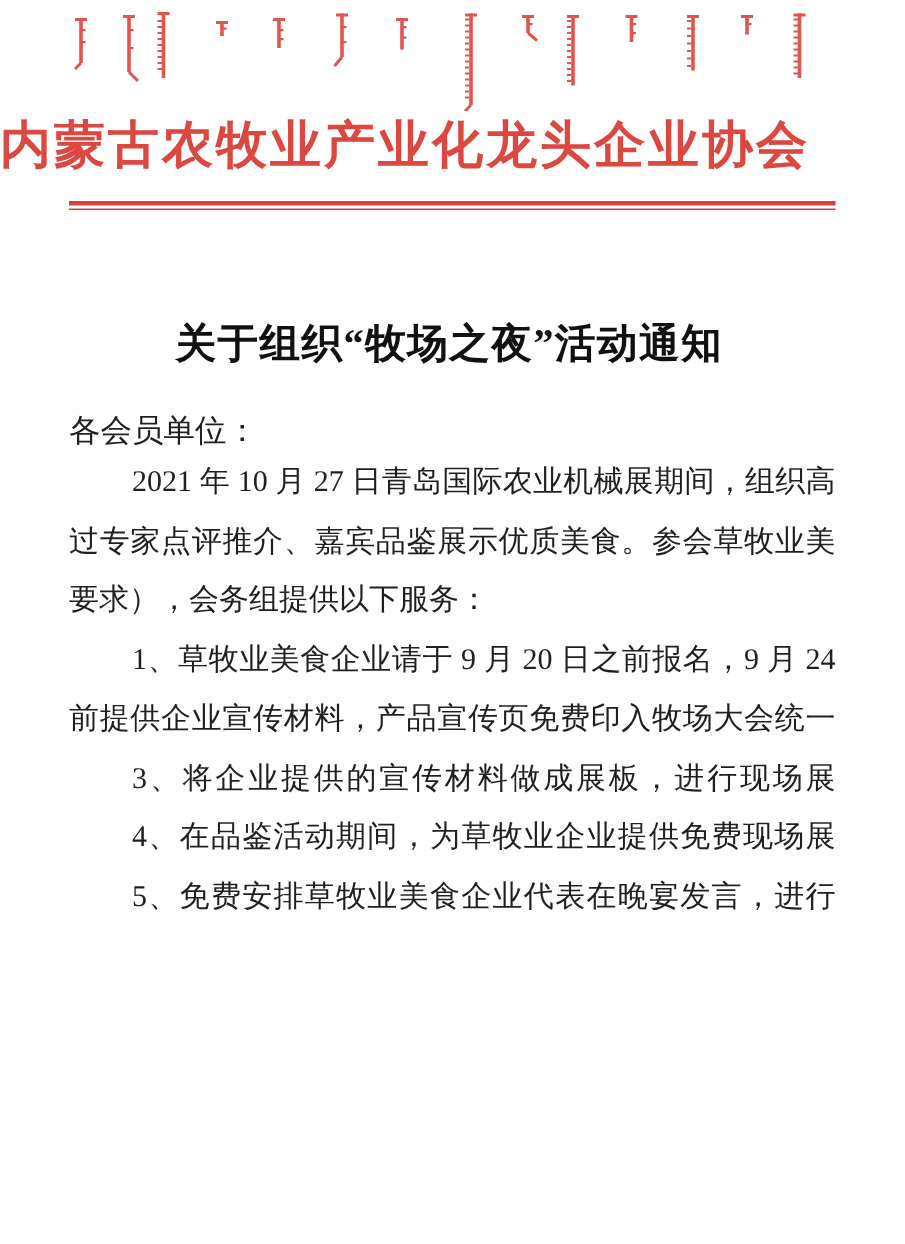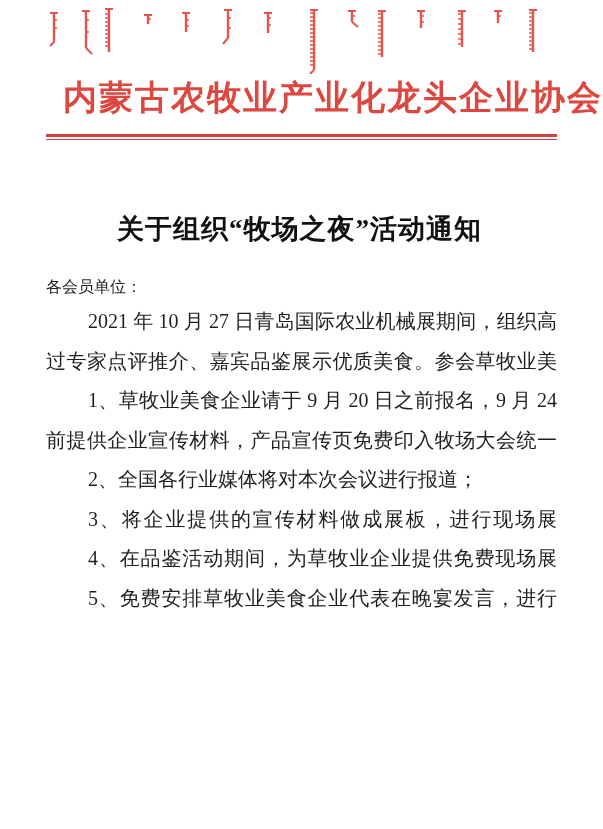--- a/index.html
+++ b/index.html
@@ -13,21 +13,21 @@
   .page { width: 603px; height: 829px; position: relative; }
 
   
   .banner {
     margin: 8px 46px 0 46px;
     height: 66px;
   }
   .org-name {
     margin: 4px 0 0 0;
     height: 40px; line-height: 40px;
-    text-align: right;
+    text-align: left;
     font-size: 34px; font-weight: bold;
     letter-spacing: 2px;
     color: #dc4840;
     white-space: nowrap;
   }
   .rule {
     margin: 16px 46px 0 46px;
     height: 0;
     border-top: 3px solid #d8423c;
     border-bottom: 1px solid #d8423c;
@@ -41,21 +41,21 @@
     text-align: center;
     font-size: 27px; font-weight: bold;
     letter-spacing: 1px;
     color: #111111;
     white-space: nowrap;
     padding-left: 12px;
   }
   .content { margin: 26px 46px 0 46px; }
   .salutation {
     height: 30px; line-height: 30px;
-    font-size: 16px;
+    font-size: 21px;
   }
   .bodyline {
     height: 39.5px; line-height: 39.5px;
     font-size: 20px;
     overflow: hidden;
     white-space: nowrap;
   }
   .bodyline.just {
     white-space: normal;
     text-align: justify;
@@ -134,21 +134,21 @@
 
   <div class="rule"></div>
 
   <div class="doc-title">关于组织“牧场之夜”活动通知</div>
 
   <div class="content">
     <div class="salutation">各会员单位：</div>
 
     <div class="bodyline indent just">2021 年 10 月 27 日青岛国际农业机械展期间，组织高端</div>
     <div class="bodyline just">过专家点评推介、嘉宾品鉴展示优质美食。参会草牧业美食</div>
+    <div class="bodyline">要求），会务组提供以下服务：</div>
     <div class="bodyline indent just">1、草牧业美食企业请于 9 月 20 日之前报名，9 月 24 日</div>
     <div class="bodyline just">前提供企业宣传材料，产品宣传页免费印入牧场大会统一印</div>
-    <div class="bodyline indent">2、全国各行业媒体将对本次会议进行报道；</div>
     <div class="bodyline indent just">3、将企业提供的宣传材料做成展板，进行现场展示；</div>
     <div class="bodyline indent just">4、在品鉴活动期间，为草牧业企业提供免费现场展销</div>
     <div class="bodyline indent just">5、免费安排草牧业美食企业代表在晚宴发言，进行产</div>
   </div>
 
 </div>
 
 </body></html>

